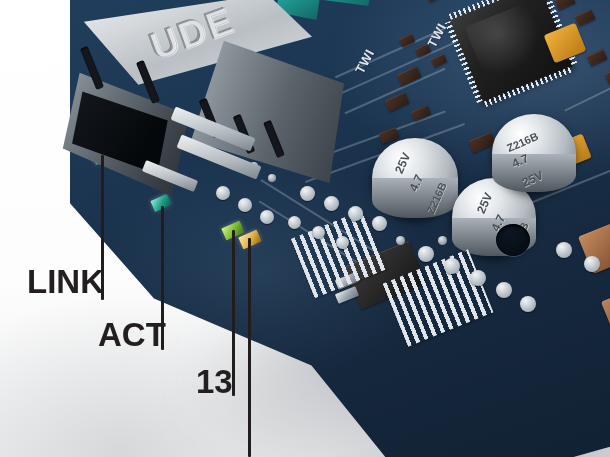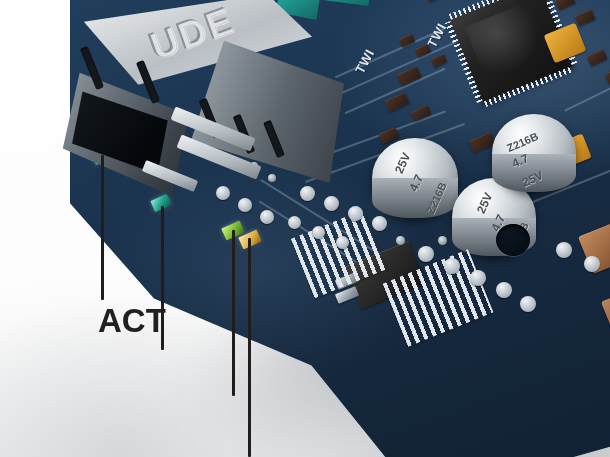--- a/index.html
+++ b/index.html
@@ -347,18 +347,20 @@
     <div class="rj-tab" style="left:78px;top:176px;width:56px;height:12px;transform:rotate(22deg);"></div>
 
     <span class="rj-emboss">UDE</span>
   </div>
 
   <div class="leader" style="left:101px;top:155px;height:145px;"></div>
   <div class="leader" style="left:161px;top:206px;height:144px;"></div>
   <div class="leader" style="left:232px;top:230px;height:166px;"></div>
   <div class="leader" style="left:248px;top:238px;height:219px;"></div>
 
-
-  <span class="callout" style="left:98px;top:304px;">ACT</span>
-
+  <span class="callout" style="left:27px;top:265px;">LINK</span>
+
+  <span class="callout" style="left:98px;top:318px;">ACT</span>
+
+  <span class="callout" style="left:196px;top:365px;">13</span>
 
 
 </div>
 
 </body></html>

